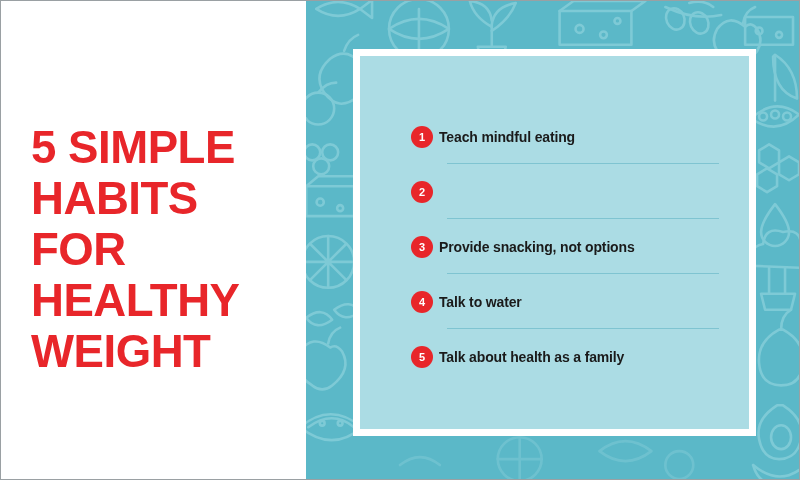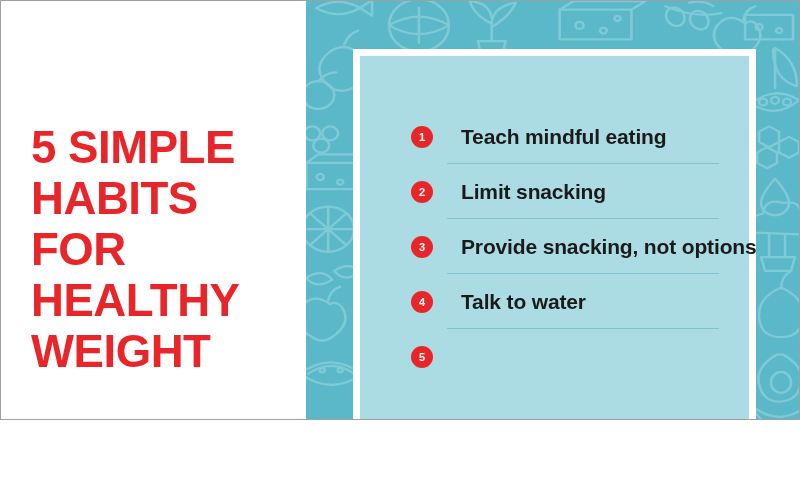--- a/index.html
+++ b/index.html
@@ -4,21 +4,21 @@
 <style>
   html, body {
     margin: 0;
     padding: 0;
     background: #ffffff;
   }
 
   #infographic {
     position: relative;
     width: 800px;
-    height: 420px;
+    height: 480px;
     overflow: hidden;
     box-sizing: border-box;
     border: 1px solid #9aa0a3;
     font-family: "Liberation Sans", sans-serif;
     background: #86efac;
   }
 
   
   .bg-pattern {
     position: absolute;
@@ -117,22 +117,22 @@
     border-radius: 50%;
     background: #E8262A;
     color: #ffffff;
     font-size: 11px;
     font-weight: bold;
     line-height: 22px;
     text-align: center;
   }
 
   .habit-text {
-    margin-left: 28px;
-    font-size: 21px;
+    margin-left: 6px;
+    font-size: 14px;
     font-weight: bold;
     color: #1A1A1A;
     letter-spacing: -0.15px;
     white-space: nowrap;
   }
 
   .habit-rule {
     position: absolute;
     left: 87px;
     right: 30px;
@@ -308,31 +308,31 @@
       <div class="habit-rule r3"></div>
       <div class="habit-rule r4"></div>
 
       <ul class="habit-list">
         <li class="habit-item">
           <span class="habit-badge">1</span>
           <span class="habit-text">Teach mindful eating</span>
         </li>
         <li class="habit-item">
           <span class="habit-badge">2</span>
-          <span class="habit-text">Limit snacking</span>
         </li>
         <li class="habit-item">
           <span class="habit-badge">3</span>
           <span class="habit-text">Provide snacking, not options</span>
         </li>
         <li class="habit-item">
           <span class="habit-badge">4</span>
           <span class="habit-text">Talk to water</span>
         </li>
         <li class="habit-item">
           <span class="habit-badge">5</span>
+          <span class="habit-text">Talk about health as a family</span>
         </li>
       </ul>
 
     </div>
   </div>
 
 </div>
 
 </body></html>

